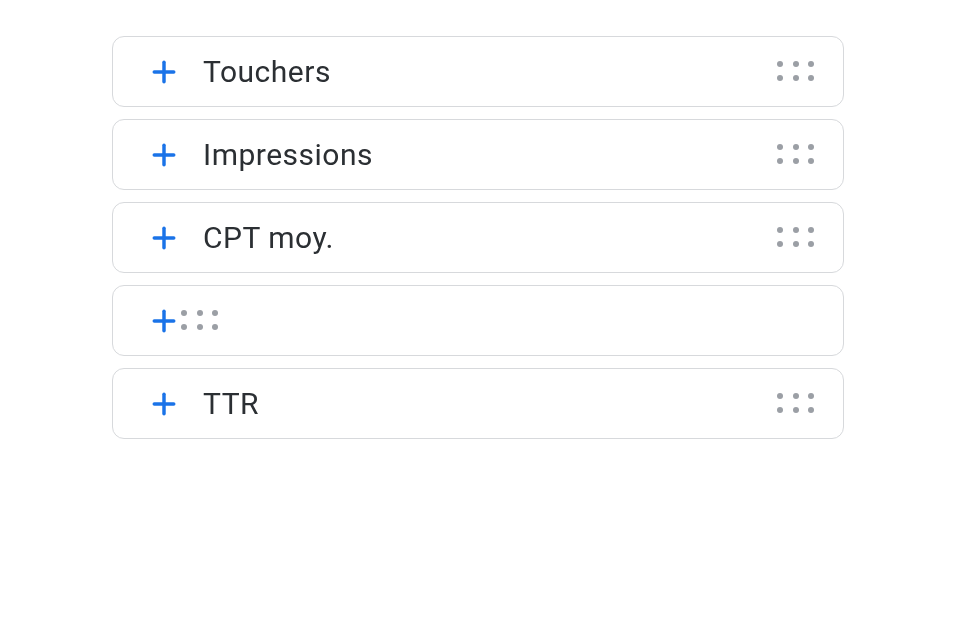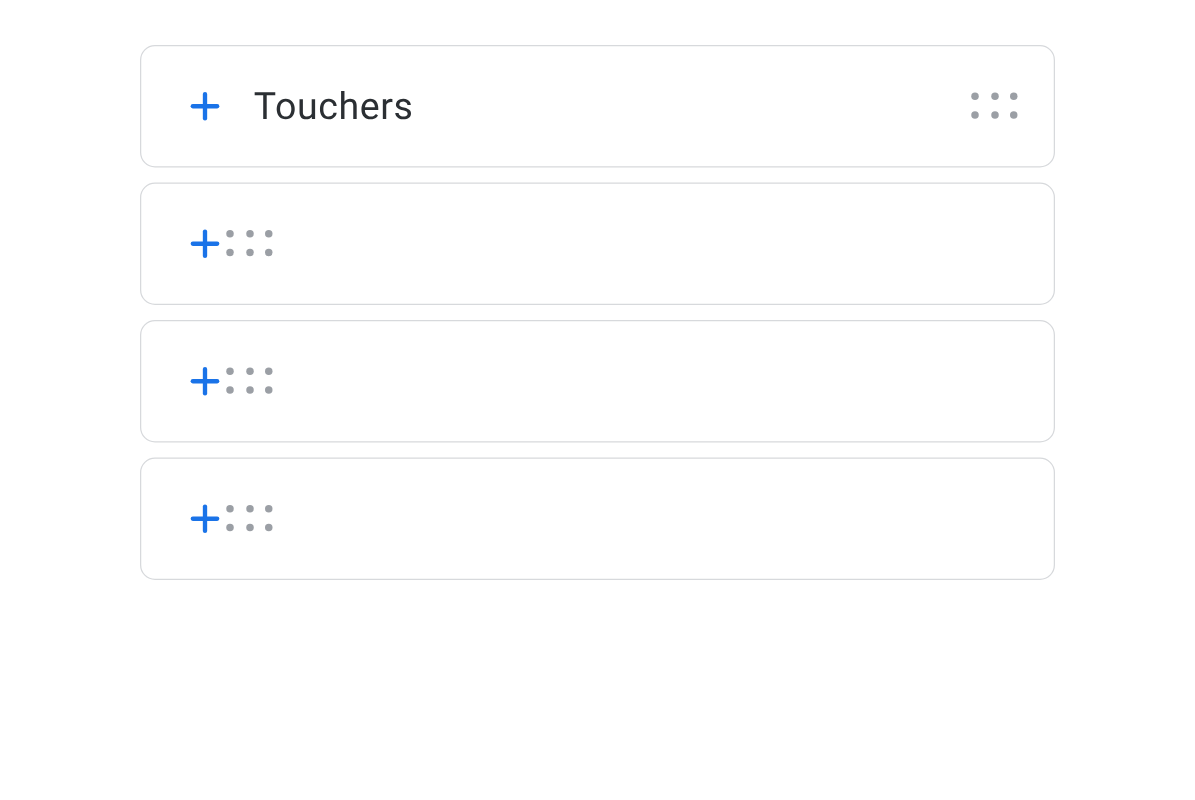--- a/index.html
+++ b/index.html
@@ -17,21 +17,21 @@
     .list {
       width: 732px;
       margin: 0 auto;
       display: flex;
       flex-direction: column;
       gap: 12px;
     }
     .metric-row {
       border: 1.5px solid #d7d9dc;
       border-radius: 12px;
-      height: 98px;
+      height: 71px;
       display: flex;
       align-items: center;
       padding: 0 28px 0 34px;
       background: #fff;
       cursor: grab;
     }
     .plus-icon {
       color: #1a73e8;
       font-size: 34px;
       font-weight: 400;
@@ -95,38 +95,39 @@
     </div>
   </div>
 
   <div class="metric-row">
     <div class="plus-icon">
       <svg viewBox="0 0 24 24">
           <line x1="12" y1="3" x2="12" y2="21"></line>
           <line x1="3" y1="12" x2="21" y2="12"></line>
         </svg>
     </div>
+    <div class="metric-label">Impressions</div>
     <div class="drag-handle">
       <span></span>
         <span></span>
         <span></span>
         <span></span>
         <span></span>
         <span></span>
     </div>
   </div>
 
-
   <div class="metric-row">
     <div class="plus-icon">
       <svg viewBox="0 0 24 24">
           <line x1="12" y1="3" x2="12" y2="21"></line>
           <line x1="3" y1="12" x2="21" y2="12"></line>
         </svg>
     </div>
+    <div class="metric-label">CPT moy.</div>
     <div class="drag-handle">
       <span></span>
         <span></span>
         <span></span>
         <span></span>
         <span></span>
         <span></span>
     </div>
   </div>
 
@@ -140,13 +141,31 @@
     <div class="drag-handle">
       <span></span>
         <span></span>
         <span></span>
         <span></span>
         <span></span>
         <span></span>
     </div>
   </div>
 
+  <div class="metric-row">
+    <div class="plus-icon">
+      <svg viewBox="0 0 24 24">
+          <line x1="12" y1="3" x2="12" y2="21"></line>
+          <line x1="3" y1="12" x2="21" y2="12"></line>
+        </svg>
+    </div>
+    <div class="metric-label">TTR</div>
+    <div class="drag-handle">
+      <span></span>
+        <span></span>
+        <span></span>
+        <span></span>
+        <span></span>
+        <span></span>
+    </div>
+  </div>
+
 </div>
 
 </body></html>

